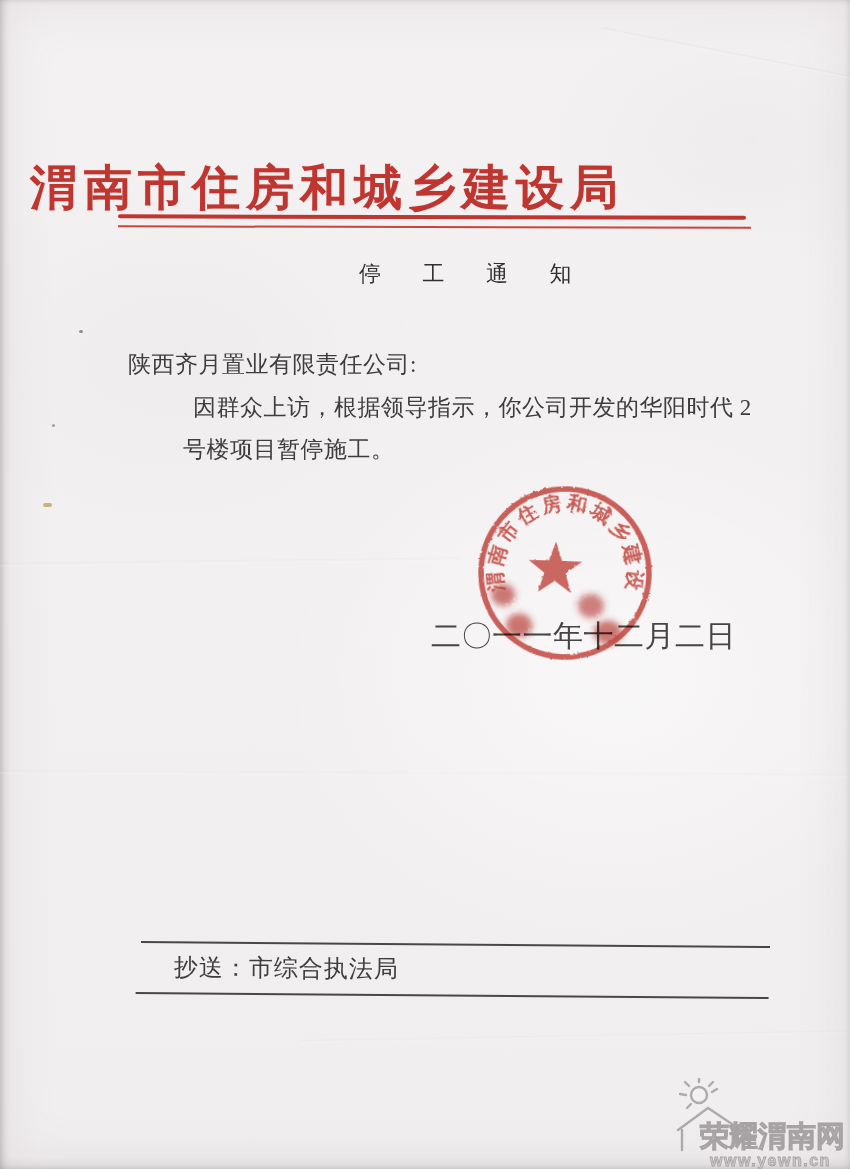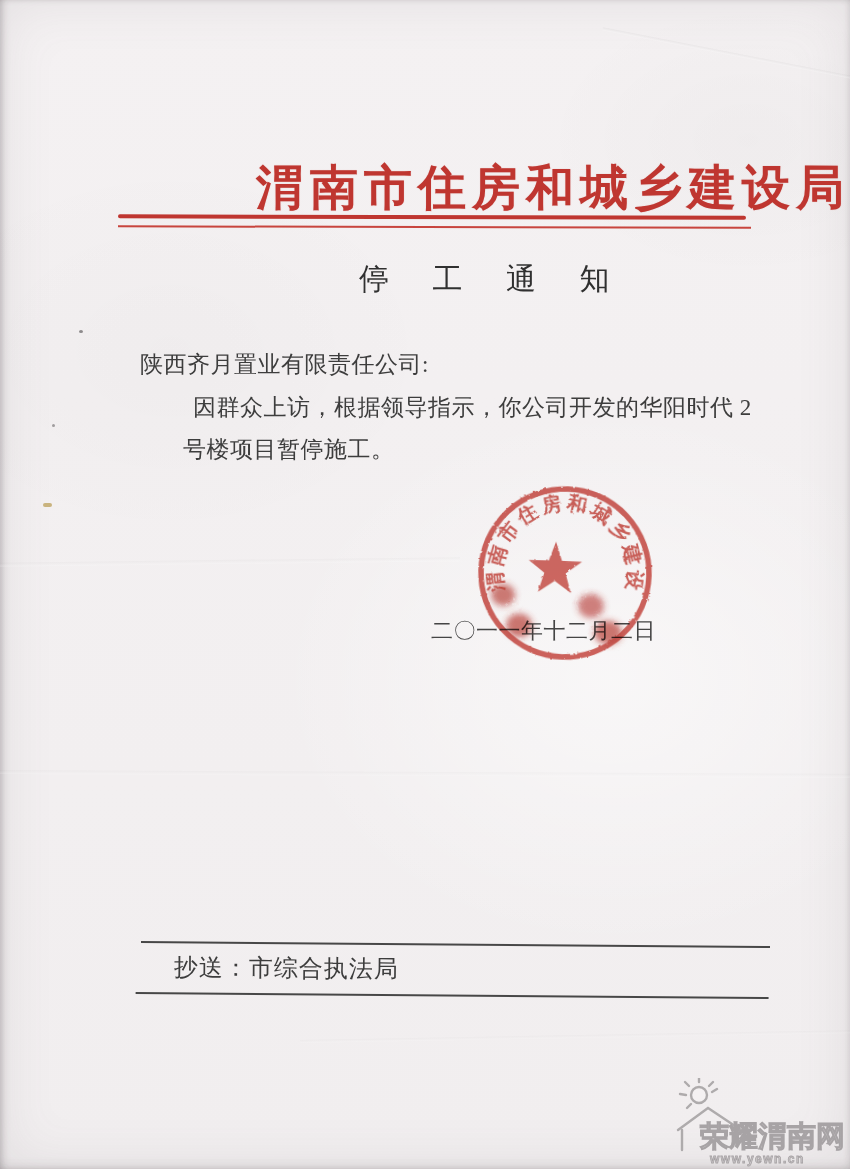--- a/index.html
+++ b/index.html
@@ -26,57 +26,57 @@
     background:linear-gradient(rgba(0,0,0,0.035),rgba(255,255,255,0.25));}
   .crease.c2{left:-10px;top:560px;width:470px;height:4px;transform:rotate(-0.7deg);
     background:linear-gradient(rgba(0,0,0,0.022),rgba(255,255,255,0.2));}
   .crease.c3{left:-10px;top:772px;width:880px;height:4px;transform:rotate(0.25deg);
     background:linear-gradient(rgba(0,0,0,0.02),rgba(255,255,255,0.18));}
   .crease.c4{left:300px;top:1035px;width:560px;height:3px;transform:rotate(-1deg);
     background:linear-gradient(rgba(0,0,0,0.02),rgba(255,255,255,0.15));}
 
   .letterhead{
     position:absolute;left:0;right:0;top:156px;
-    text-align:right;padding-left:30px;
+    text-align:left;padding-left:30px;
     font-size:48px;font-weight:bold;letter-spacing:6px;
     color:#bf3630;white-space:nowrap;
     text-shadow:0 0 1px rgba(191,54,48,0.35);
   }
   .rule-thick{position:absolute;left:118px;top:215px;width:628px;height:4px;background:#bf3630;border-radius:2px;transform:rotate(0.12deg);}
   .rule-thin{position:absolute;left:118px;top:226px;width:633px;height:2px;background:#c8453e;transform:rotate(0.12deg);}
 
   .doc-title{
     position:absolute;left:359px;top:259px;
-    font-size:30px;letter-spacing:18px;color:#303030;white-space:nowrap;
+    font-size:22px;letter-spacing:18px;color:#303030;white-space:nowrap;
   }
   .bodytext{position:absolute;font-size:23px;color:#3d3d3d;letter-spacing:0.5px;white-space:nowrap;}
-  .salutation{left:140px;top:349px;}
+  .salutation{left:128px;top:349px;}
   .bline1{left:193px;top:392px;}
   .bline2{left:142px;top:434px;margin-left:41px;}
-  .date{position:absolute;left:431px;top:616px;font-size:22px;color:#454545;letter-spacing:0.5px;white-space:nowrap;}
+  .date{position:absolute;left:431px;top:616px;font-size:30px;color:#454545;letter-spacing:0.5px;white-space:nowrap;}
 
   .seal{position:absolute;left:470px;top:478px;mix-blend-mode:multiply;opacity:0.93;}
 
   .footer-group{position:absolute;left:0;top:0;width:850px;height:1169px;transform:rotate(0.45deg);transform-origin:140px 942px;pointer-events:none;}
   .f-rule{position:absolute;background:#474747;}
   .f-rule.top{left:141px;top:941px;width:629px;height:2px;}
   .f-rule.bottom{left:136px;top:992px;width:633px;height:2px;}
   .cc{position:absolute;left:174px;top:951px;font-size:24px;color:#3d3d3d;letter-spacing:1px;white-space:nowrap;}
 
   .watermark{position:absolute;left:652px;top:1072px;width:198px;height:97px;}
   .wm-logo{position:absolute;left:8px;top:6px;}
   .wm-name{
     position:absolute;left:48px;top:45px;
     font-size:29px;font-weight:bold;white-space:nowrap;
     font-family:"Liberation Sans","DejaVu Sans",sans-serif;
     color:#cdc9cb;-webkit-text-stroke:1px #a7a3a5;
   }
   .wm-url{
     position:absolute;left:58px;top:80px;
-    font-size:12px;font-weight:bold;letter-spacing:1.5px;white-space:nowrap;
+    font-size:16px;font-weight:bold;letter-spacing:1.5px;white-space:nowrap;
     font-family:"Liberation Sans","DejaVu Sans",sans-serif;
     color:#cdc9cb;-webkit-text-stroke:0.8px #a7a3a5;
   }
   .speck{position:absolute;border-radius:50%;}
   .speck.s1{left:79px;top:330px;width:4px;height:3px;background:#8d8a8b;}
   .speck.s2{left:52px;top:424px;width:3px;height:3px;background:#a09d9e;}
   .speck.s3{left:43px;top:503px;width:9px;height:4px;background:#c9b37e;border-radius:2px;}
 </style>
 </head>
 <body>

